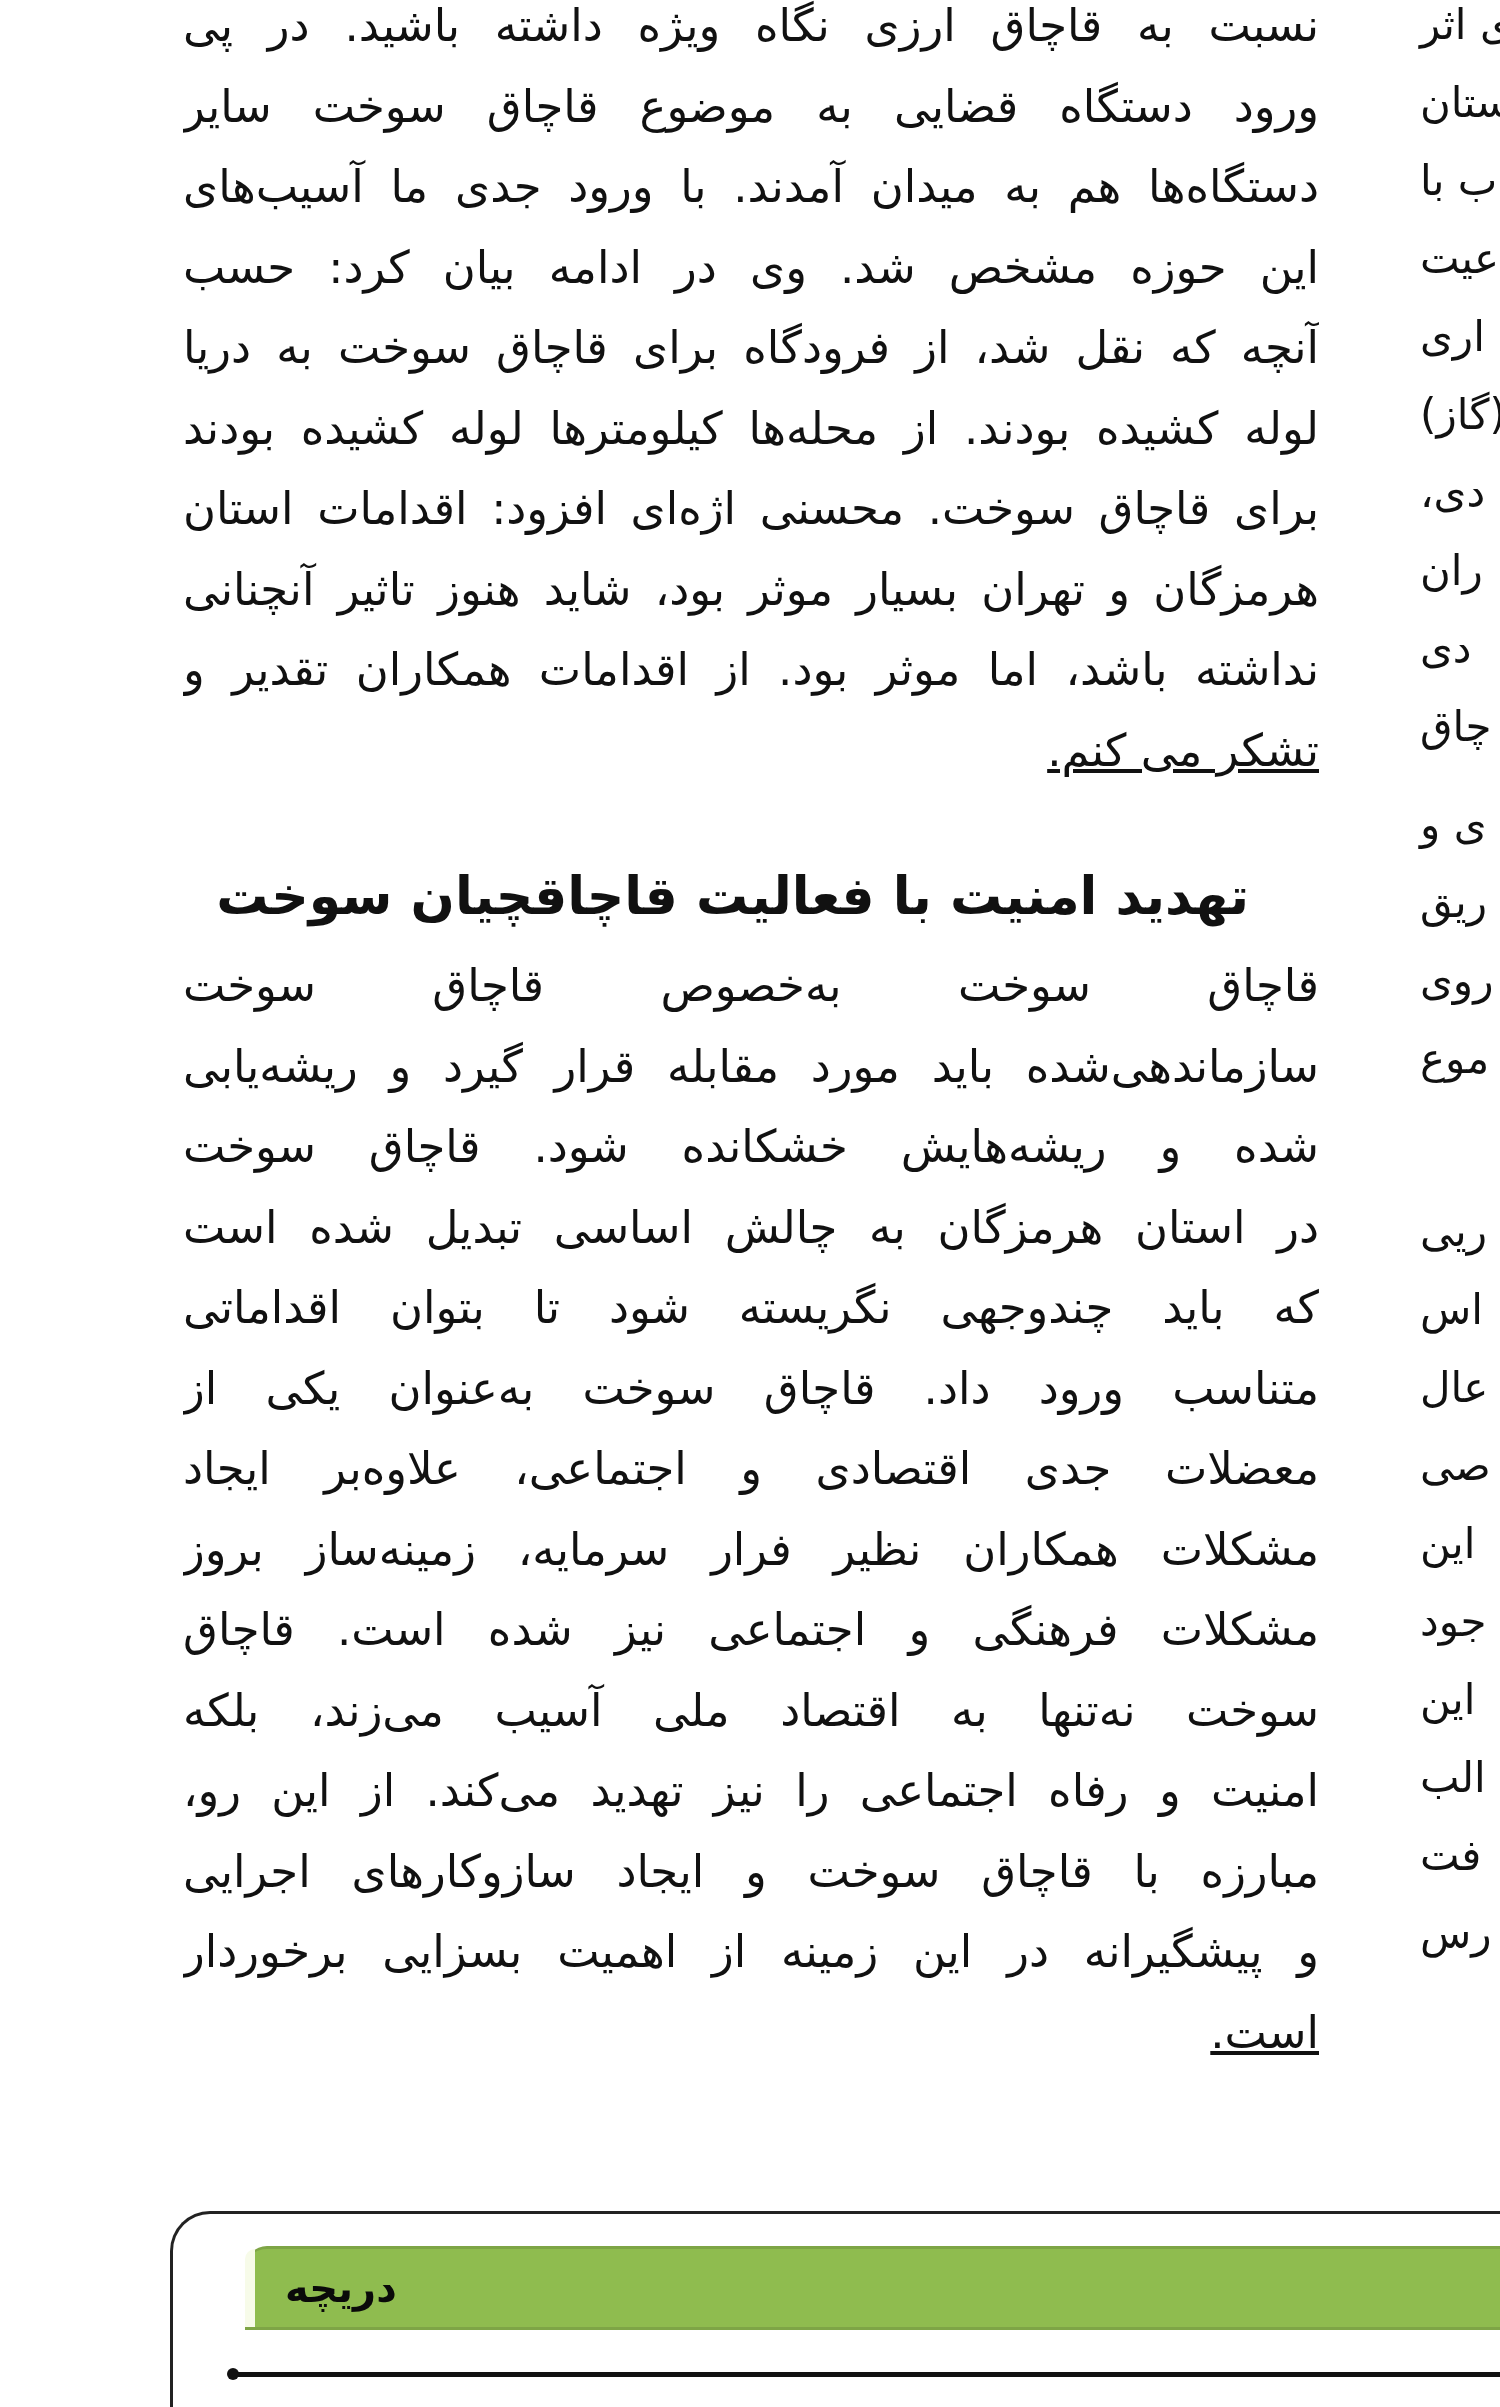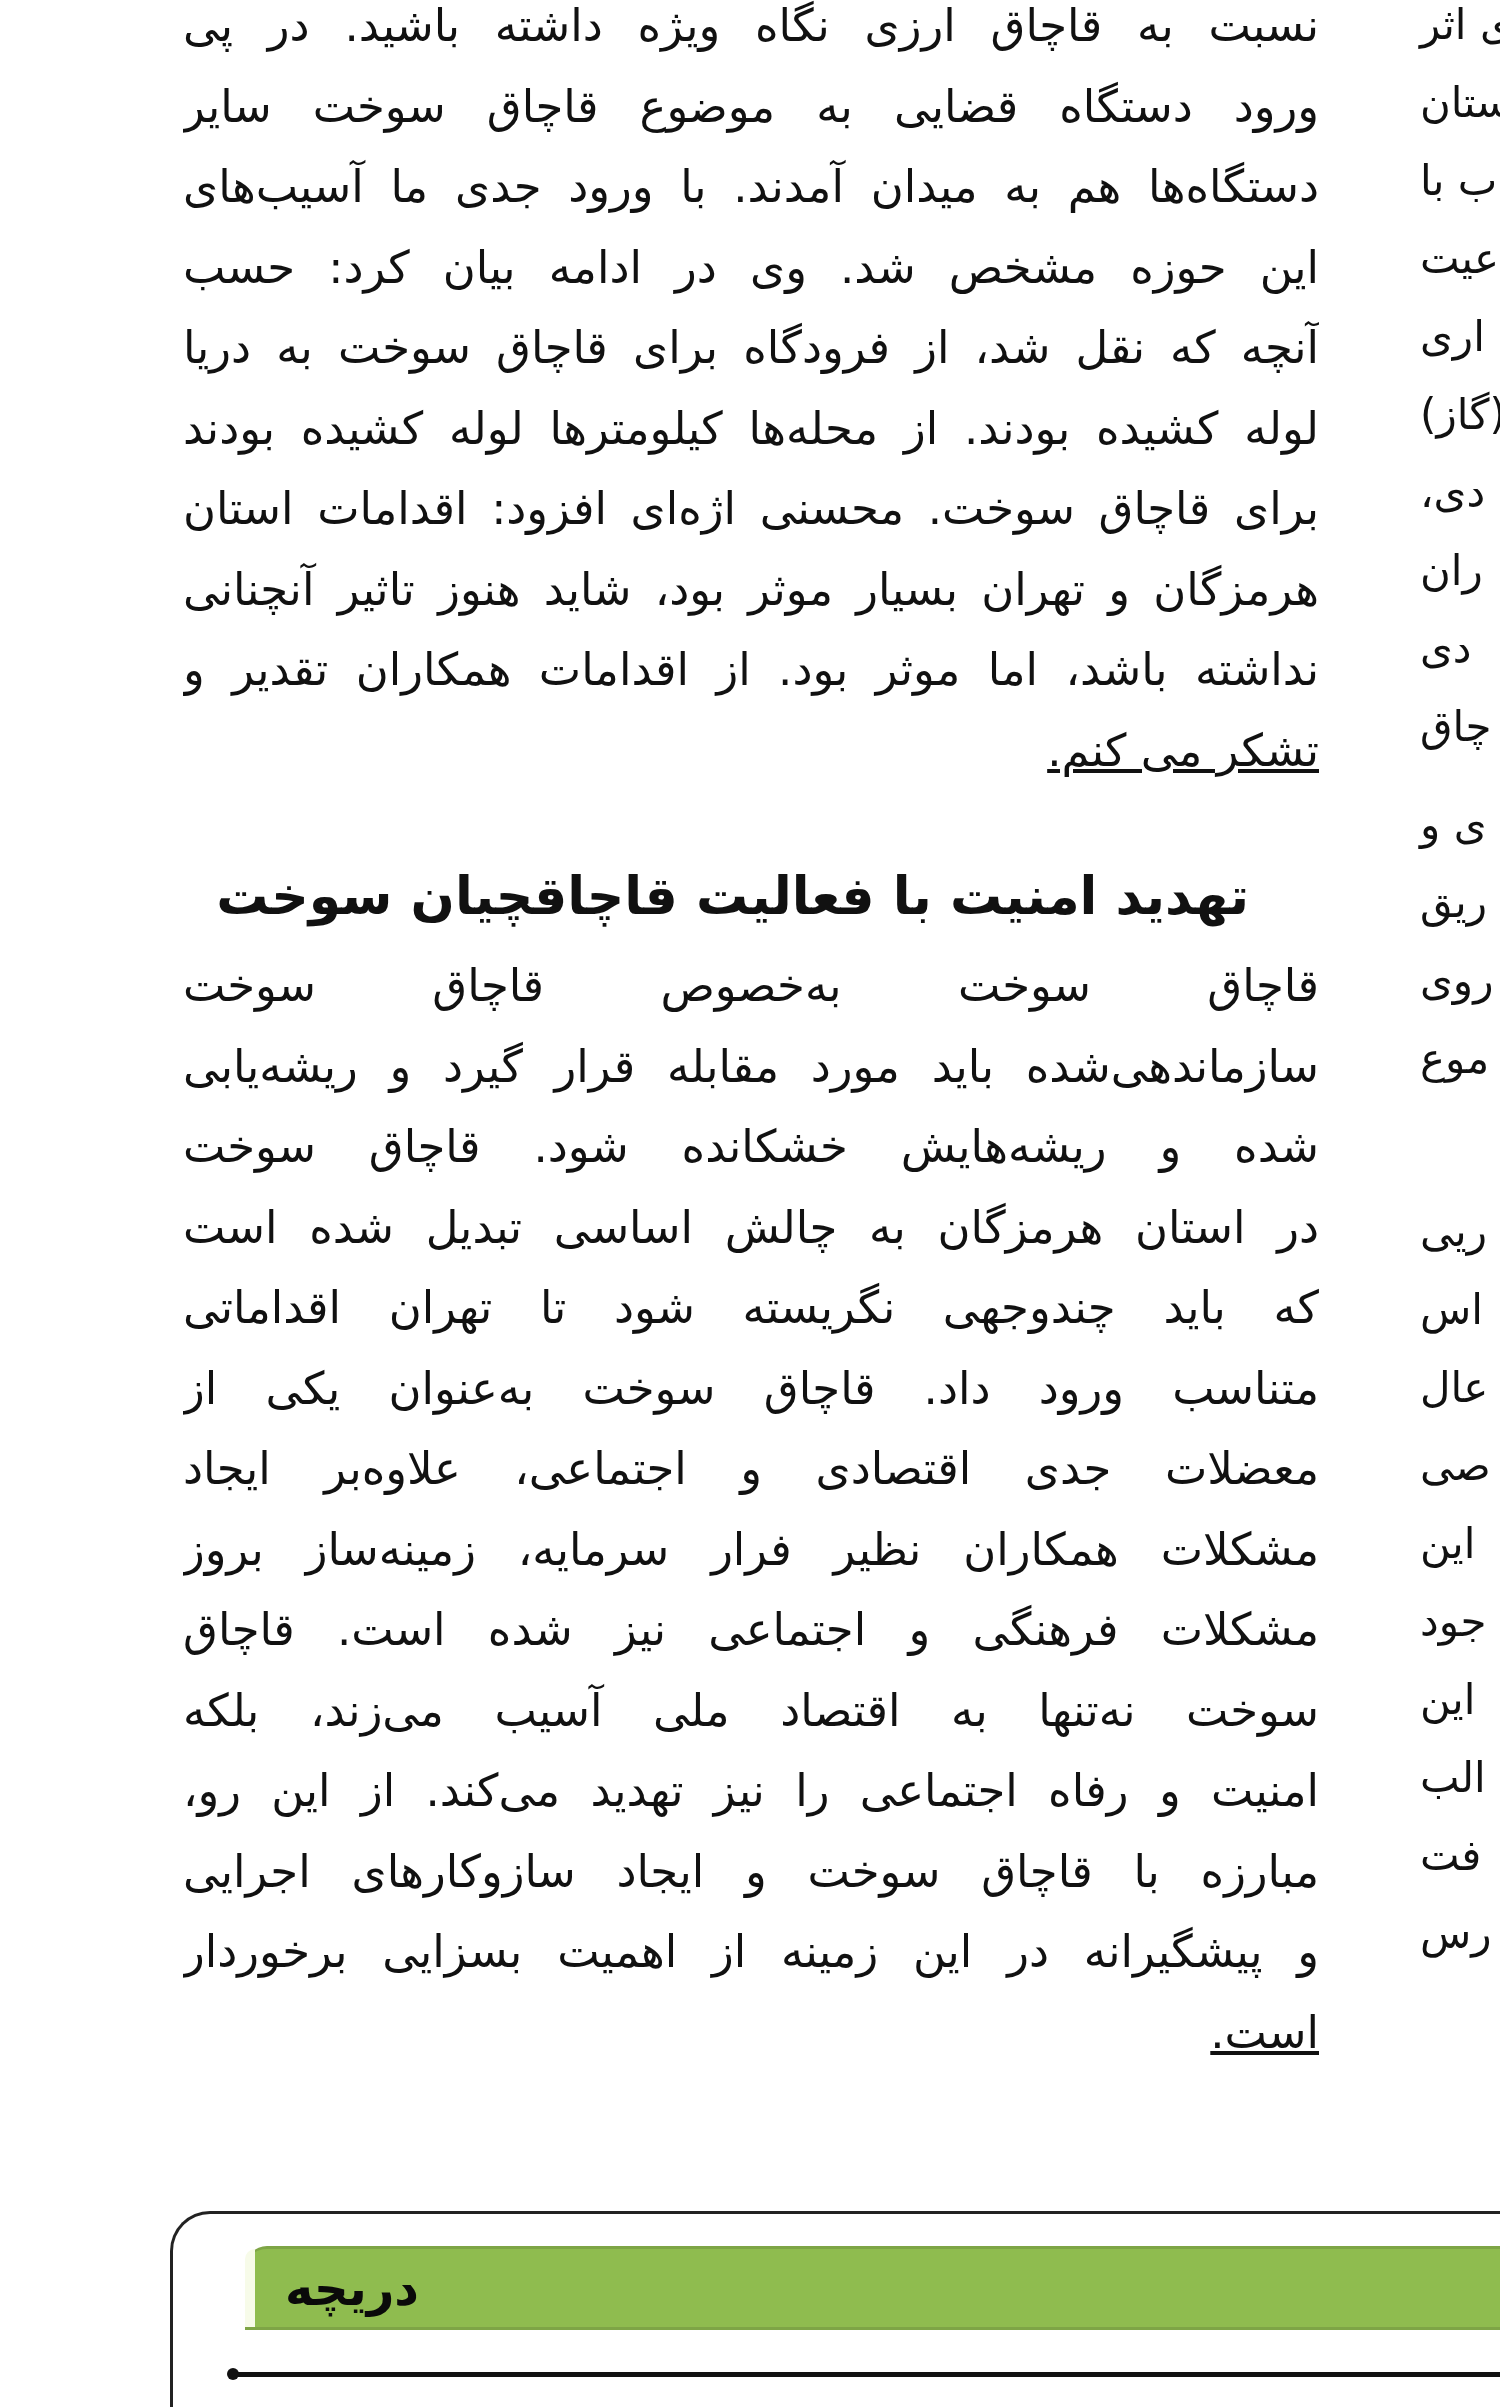--- a/index.html
+++ b/index.html
@@ -107,21 +107,21 @@
       width: 10px; height: 78px;
       background: #f7fbe9;
       border-top-left-radius: 18px;
     }
     .box-title {
       position: absolute;
       left: 40px;
       top: 0;
       height: 78px;
       line-height: 78px;
-      font-size: 48px;
+      font-size: 40px;
       font-weight: bold;
       direction: rtl;
       color: #0a0a0a;
     }
     .box-rule {
       position: absolute;
       left: 58px;
       top: 158px;
       width: 1360px;
       height: 5px;
@@ -157,21 +157,21 @@
 
     <div class="para-gap"></div>
 
     <h2 class="subheading" style="margin:0">تهدید امنیت با فعالیت قاچاقچیان سوخت</h2>
 
     <div>
       <span class="line">قاچاق سوخت به‌خصوص قاچاق سوخت</span>
       <span class="line">سازماندهی‌شده باید مورد مقابله قرار گیرد و ریشه‌یابی</span>
       <span class="line">شده و ریشه‌هایش خشکانده شود. قاچاق سوخت</span>
       <span class="line">در استان هرمزگان به چالش اساسی تبدیل شده است</span>
-      <span class="line">که باید چندوجهی نگریسته شود تا تهران اقداماتی</span>
+      <span class="line">که باید چندوجهی نگریسته شود تا بتوان اقداماتی</span>
       <span class="line">متناسب ورود داد. قاچاق سوخت به‌عنوان یکی از</span>
       <span class="line">معضلات جدی اقتصادی و اجتماعی، علاوه‌بر ایجاد</span>
       <span class="line">مشکلات همکاران نظیر فرار سرمایه، زمینه‌ساز بروز</span>
       <span class="line">مشکلات فرهنگی و اجتماعی نیز شده است. قاچاق</span>
       <span class="line">سوخت نه‌تنها به اقتصاد ملی آسیب می‌زند، بلکه</span>
       <span class="line">امنیت و رفاه اجتماعی را نیز تهدید می‌کند. از این رو،</span>
       <span class="line">مبارزه با قاچاق سوخت و ایجاد سازوکارهای اجرایی</span>
       <span class="line">و پیشگیرانه در این زمینه از اهمیت بسزایی برخوردار</span>
       <span class="line last">است.</span>
     </div>

